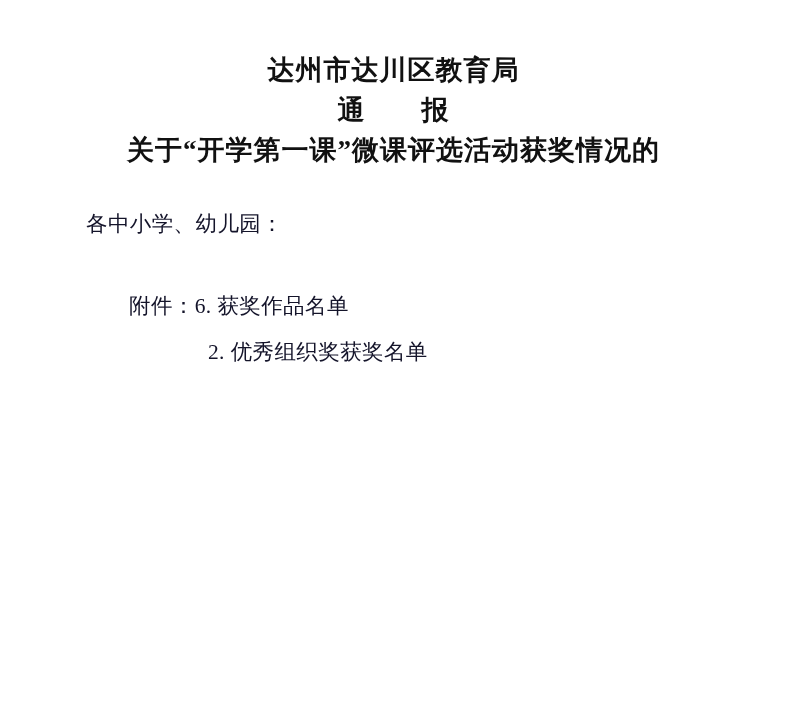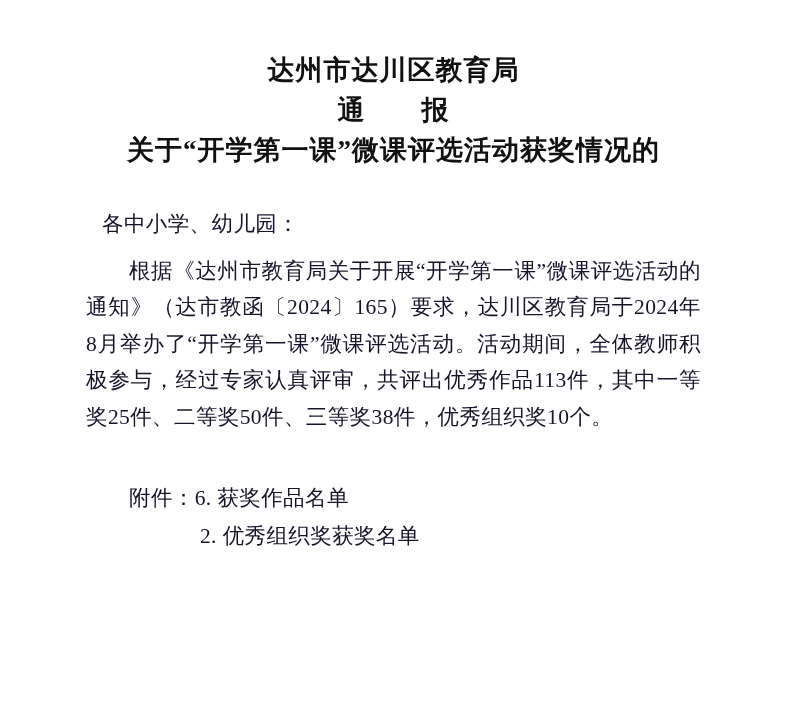--- a/index.html
+++ b/index.html
@@ -39,57 +39,56 @@
   .body-block {
     margin-top: 36px;
     font-size: 21.5px;
     line-height: 36.5px;
     color: #14142a;
     letter-spacing: 0.4px;
     text-align: justify;
     text-justify: inter-ideograph;
   }
   .salutation {
-    margin: 0 0 10px 16px;
+    margin: 0 0 10px 0;
     text-indent: 0;
   }
   .para {
     margin: 0;
     text-indent: 2em;
   }
   .attach-block {
     margin-top: 44px;
     font-size: 21.5px;
     line-height: 38px;
     color: #14142a;
     letter-spacing: 0.4px;
   }
   .attach-head {
     margin: 0;
     text-indent: 2em;
   }
   .attach-item {
-    margin: 0;
+    margin: 8px;
     text-indent: 5.3em;
   }
 </style>
 </head>
 <body>
 
 <div class="page">
 
   <div class="doc-title">
     <span class="title-line l1">达州市达川区教育局</span>
     <span class="title-line l3">通　　报</span>
     <span class="title-line l2">关于“开学第一课”微课评选活动获奖情况的</span>
   </div>
 
   <div class="body-block">
     <p class="salutation">各中小学、幼儿园：</p>
-    <p class="para">根据《达州市教育局关于开展“开学第一课”微课评选活动的通知》（达市教函〔2024〕165）要求，达川区教育局于2024年8月举办了“开学第一课”微课评选活动。活动期间，全体教师积极参与，经过专家认真评审，共评出优秀作品113件，其中一等奖25件、二等奖50件、三等奖38件，优秀组织奖10个。</p>
   </div>
 
   <div class="attach-block">
     <p class="attach-head">附件：6. 获奖作品名单</p>
     <p class="attach-item">2. 优秀组织奖获奖名单</p>
   </div>
 
 </div>
 
 </body></html>

